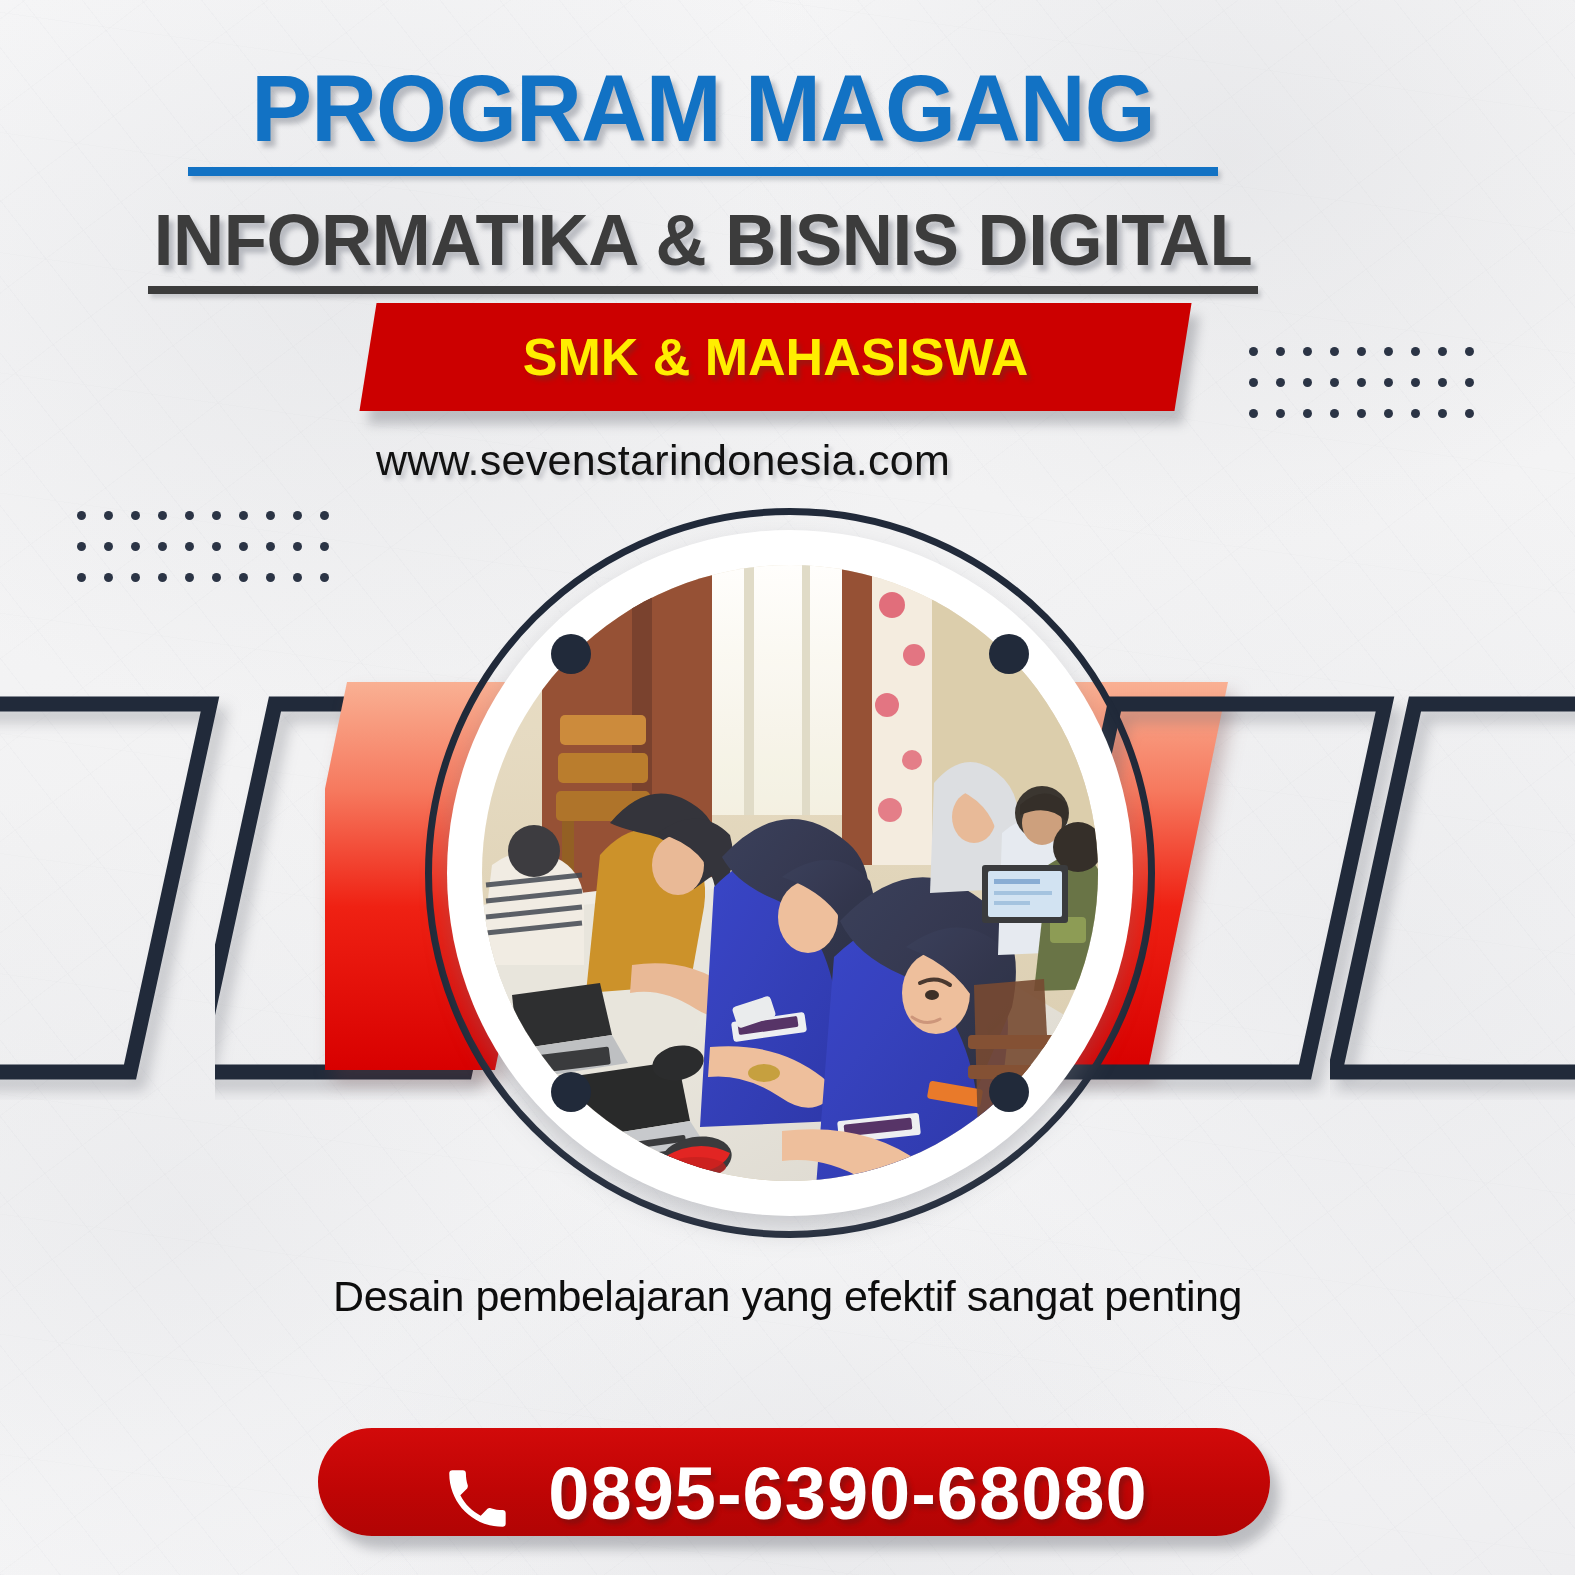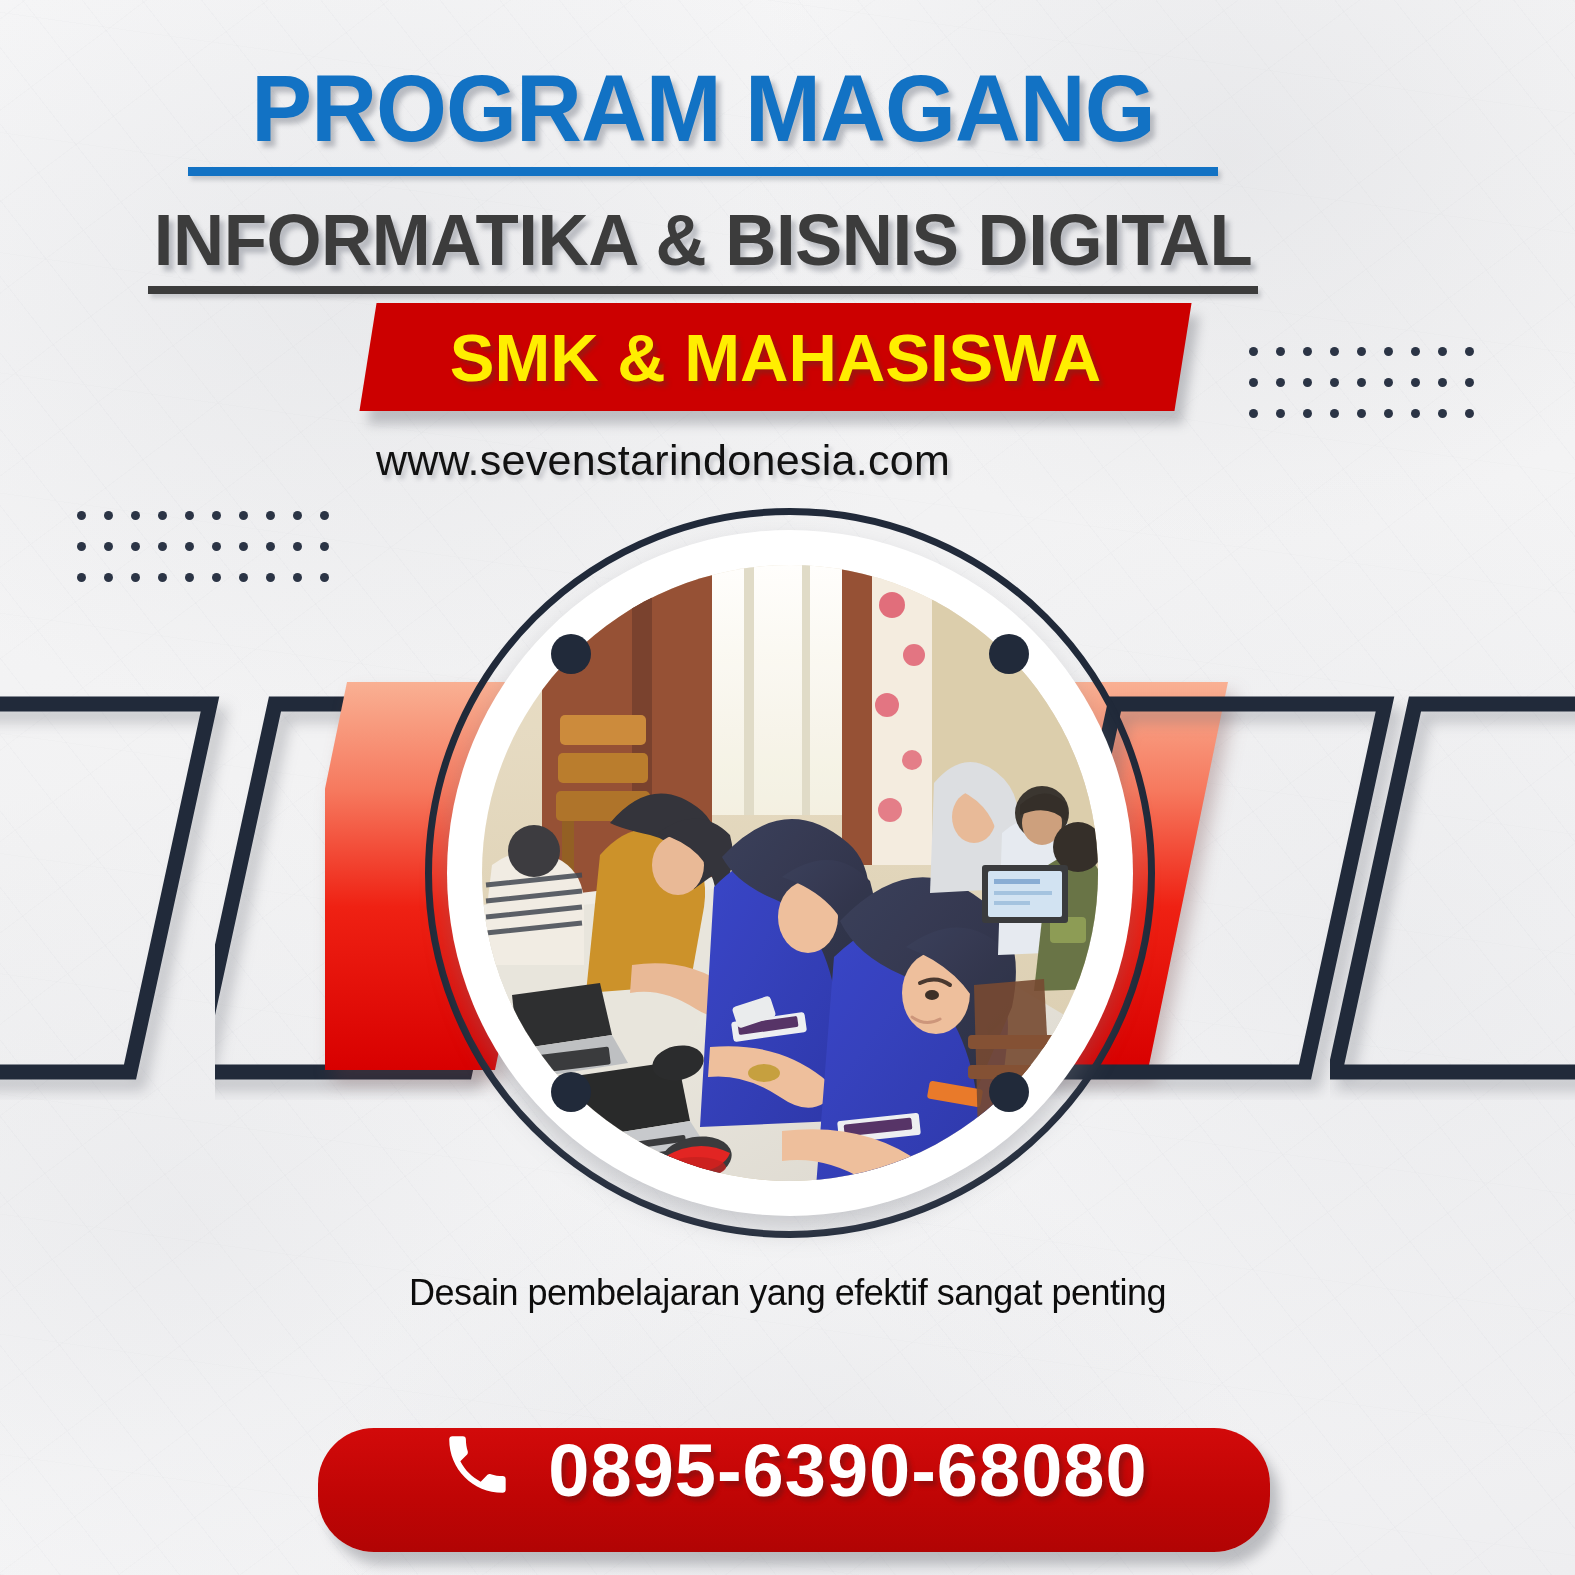--- a/index.html
+++ b/index.html
@@ -107,21 +107,21 @@
   }
   .smk-text {
     position: absolute;
     top: 303px;
     left: 368px;
     width: 815px;
     height: 108px;
     display: flex;
     align-items: center;
     justify-content: center;
-    font-size: 67px;
+    font-size: 52px;
     font-weight: bold;
     color: #ffee00;
     letter-spacing: 0px;
     text-shadow: 4px 5px 4px rgba(120,40,30,0.5);
   }
 
   
   .site-url {
     position: absolute;
     top: 436px;
@@ -197,38 +197,38 @@
     background: #212a3a;
   }
 
   
   .tagline {
     position: absolute;
     top: 1272px;
     left: 155px;
     width: 1265px;
     text-align: center;
-    font-size: 36px;
+    font-size: 43px;
     line-height: 1.16;
     color: #0d0d0d;
     letter-spacing: -0.5px;
   }
 
   
   .phone-btn {
     position: absolute;
     left: 318px;
     top: 1428px;
     width: 952px;
-    height: 124px;
+    height: 108px;
     border-radius: 56px;
     background: linear-gradient(180deg, #d20a0a 0%, #c00505 55%, #b10404 100%);
     box-shadow: 9px 13px 12px rgba(110,112,120,0.40);
     display: flex;
-    align-items: flex-start;
+    align-items: flex-end;
     justify-content: center;
     gap: 34px;
   }
   .phone-num {
     font-size: 74px;
     font-weight: bold;
     color: #ffffff;
     letter-spacing: 1px;
     text-shadow: 4px 5px 4px rgba(100,20,20,0.45);
   }

